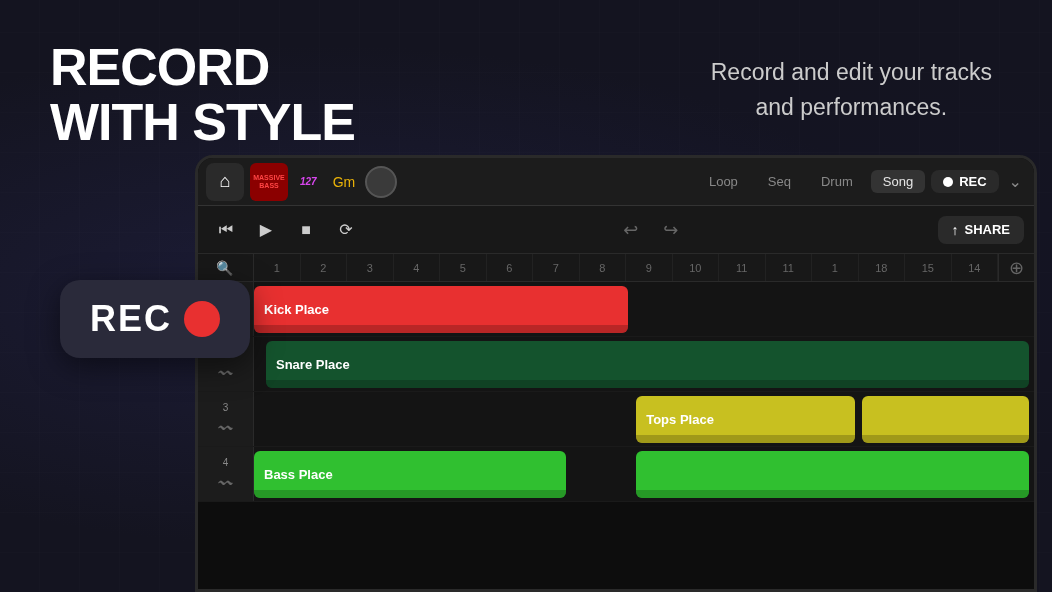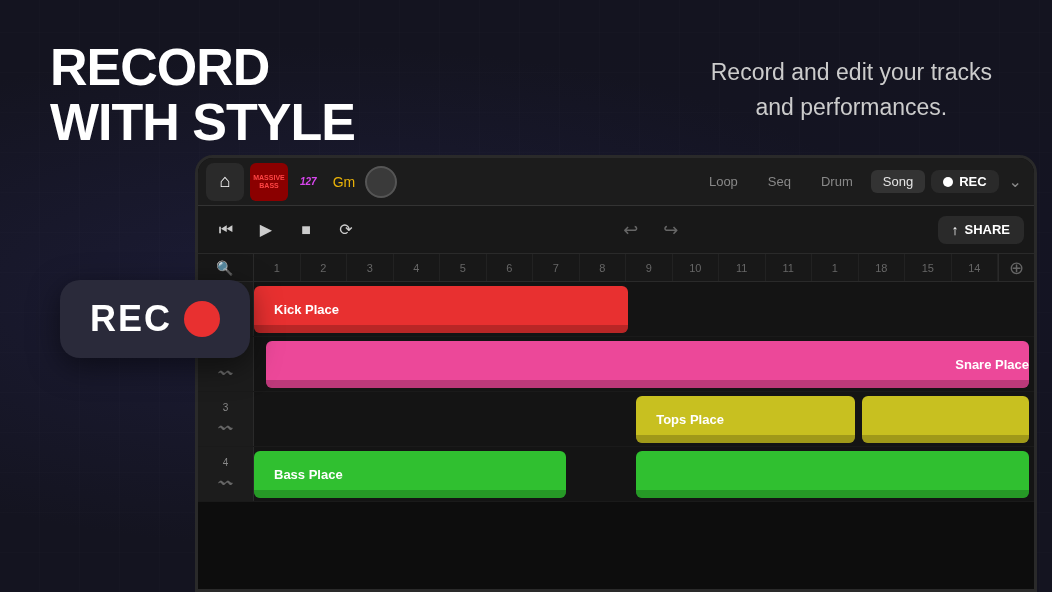--- a/index.html
+++ b/index.html
@@ -324,42 +324,42 @@
     }
 
     
     .block {
       position: absolute;
       top: 4px;
       height: 47px;
       border-radius: 6px;
       display: flex;
       align-items: center;
-      padding-left: 20px;
+      padding-left: 10px;
       font-size: 13px;
       font-weight: bold;
       color: #fff;
       overflow: hidden;
     }
     .block-bump {
       position: absolute;
       bottom: 0;
       left: 0;
       right: 0;
       height: 8px;
       background: rgba(0,0,0,0.2);
       border-radius: 0 0 6px 6px;
     }
 
     
     .t1-b1 { background: #e83030; left: 0; width: 48%; }
     .t1-b2 { background: #e83030; left: 49%; right: 5px; }
 
     
-    .t2-b1 { background: #ec4899; left: 12px; right: 5px; justify-content: flex-end; }
+    .t2-b1 { background: #14532d; left: 12px; right: 5px; }
 
     
     .t3-b1 { background: #c8c020; left: 49%; width: 28%; text-align: center; }
     .t3-b2 { background: #c8c020; left: 78%; right: 5px; }
 
     
     .t4-b1 { background: #30c030; left: 0; width: 40%; border-radius: 6px; }
     .t4-b2 { background: #30c030; left: 49%; right: 5px; }
 
     .device-inner {

